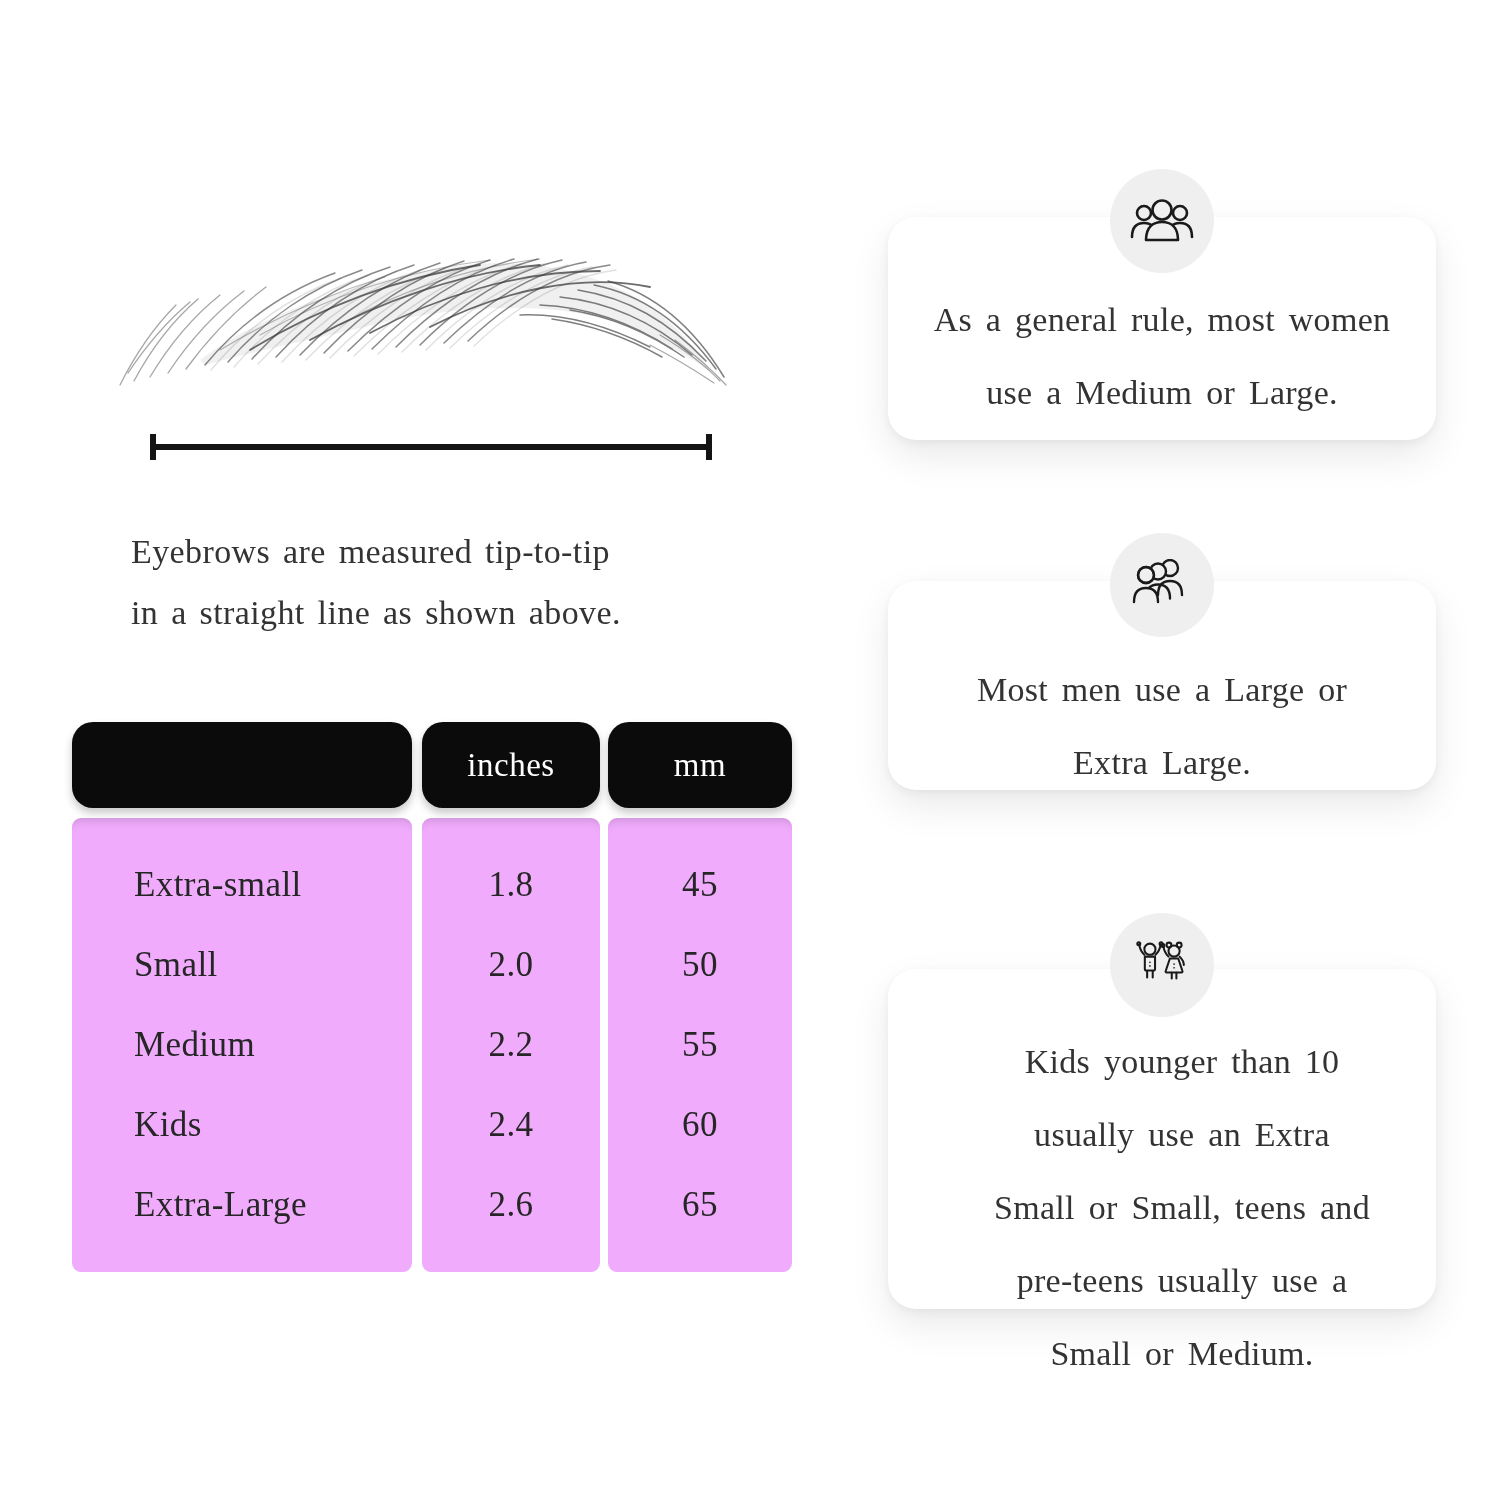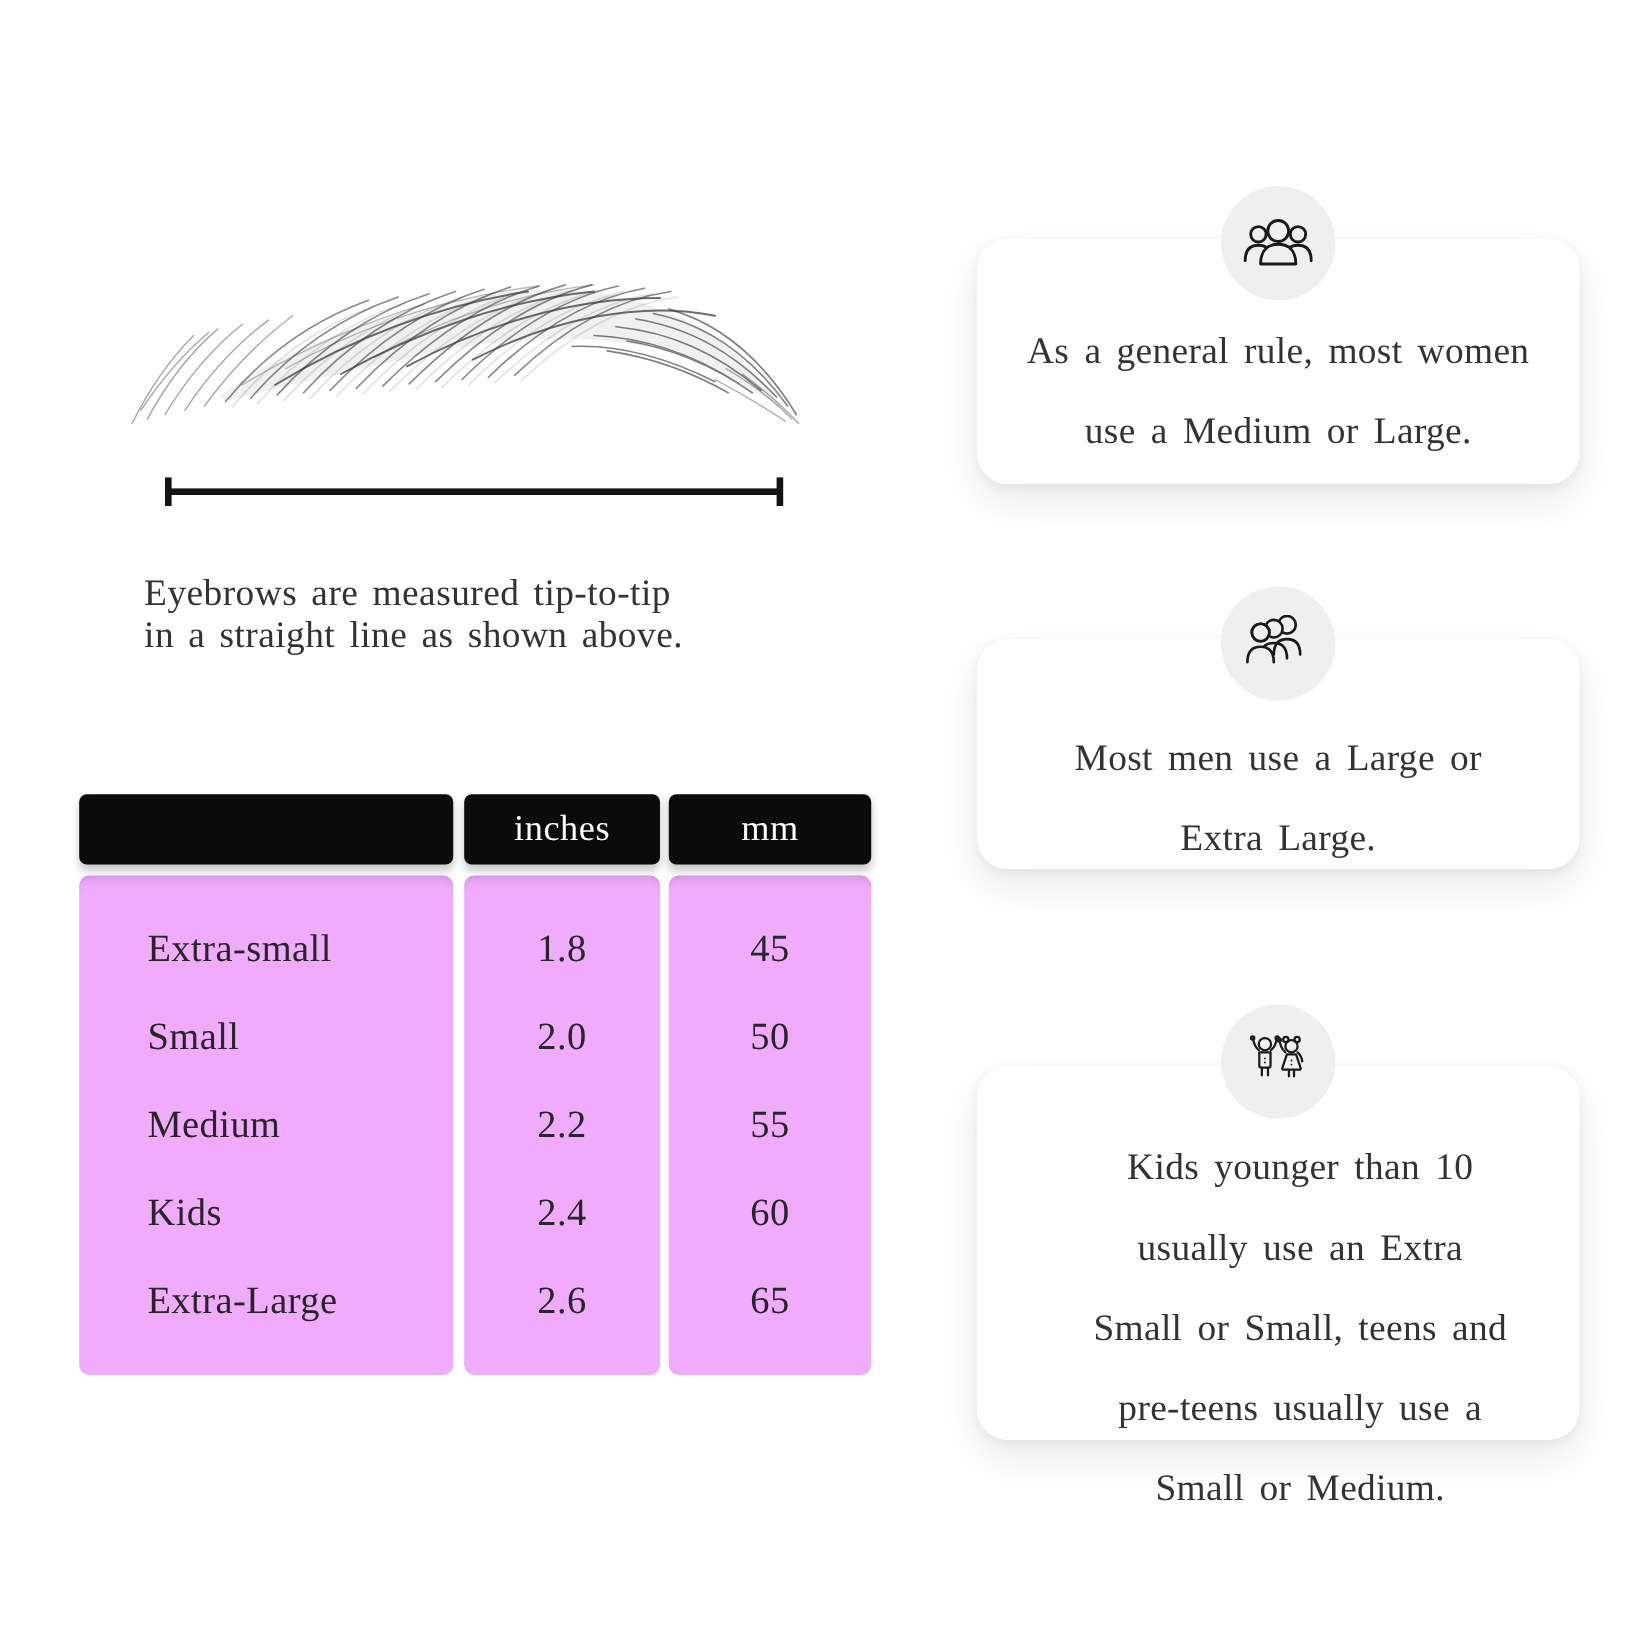--- a/index.html
+++ b/index.html
@@ -5,30 +5,30 @@
   html,body{margin:0;padding:0;background:#ffffff;}
   .canvas{position:relative;width:1500px;height:1500px;background:#ffffff;overflow:hidden;
           font-family:"Liberation Serif","DejaVu Serif",serif;color:#303030;}
 
   
   .brow{position:absolute;left:100px;top:215px;width:645px;height:200px;}
   .mline{position:absolute;left:150px;top:434px;width:562px;height:26px;}
   .mline .bar{position:absolute;left:2px;right:2px;top:10px;height:6px;background:#141414;}
   .mline .tick{position:absolute;top:0;width:6px;height:26px;background:#141414;}
   .tick-l{left:0;}.tick-r{right:0;}
-  .caption{position:absolute;left:131px;top:521px;width:650px;font-size:34px;line-height:38px;
+  .caption{position:absolute;left:131px;top:521px;width:650px;font-size:34px;line-height:61px;
            color:#333;white-space:pre-line;letter-spacing:.4px;word-spacing:4px;}
 
   
   .table{position:absolute;left:72px;top:722px;width:720px;display:flex;}
   .col{display:flex;flex-direction:column;}
   .col-size{width:340px;margin-right:10px;}
   .col-inches{width:178px;margin-right:8px;}
   .col-mm{width:184px;}
-  .th{height:64px;background:#0b0b0b;border-radius:7px;color:#ffffff;font-size:33px;
+  .th{height:86px;background:#0b0b0b;border-radius:21px;color:#ffffff;font-size:33px;
       display:flex;align-items:center;justify-content:center;letter-spacing:.5px;
       box-shadow:0 5px 8px rgba(0,0,0,.22);}
   .tb{margin-top:10px;height:454px;background:#f0abfc;border-radius:9px;display:flex;
       flex-direction:column;padding:27px 0;box-sizing:border-box;
       box-shadow:inset 0 10px 10px -8px rgba(0,0,0,.16);}
   .cell{flex:1;display:flex;align-items:center;font-size:35px;color:#262626;letter-spacing:.4px;}
   .col-size .cell{padding-left:62px;}
   .col-inches .cell,.col-mm .cell{justify-content:center;}
 
   

